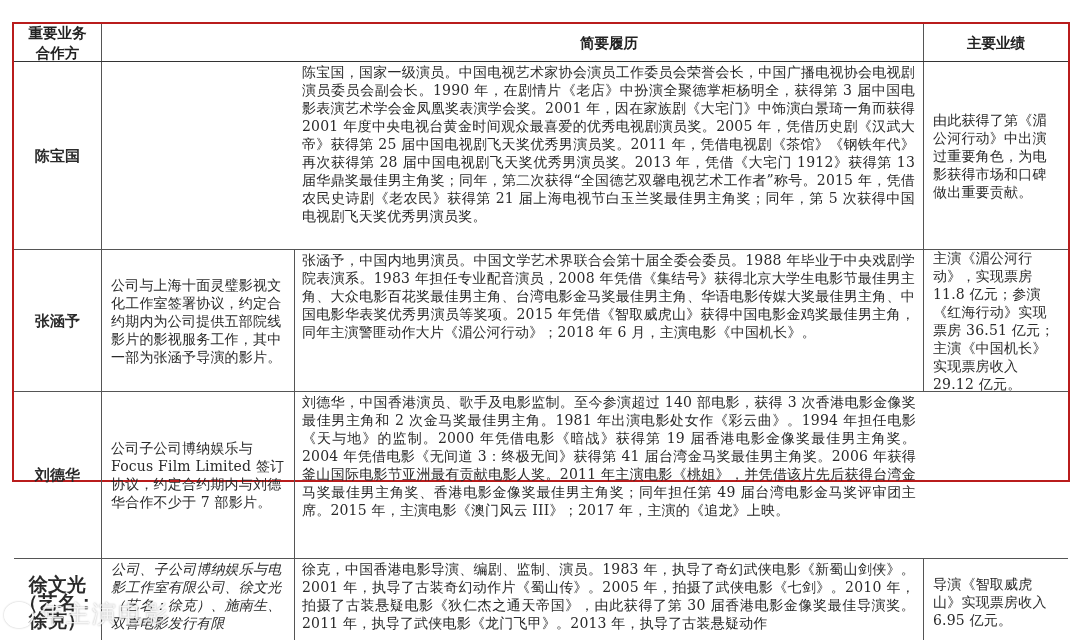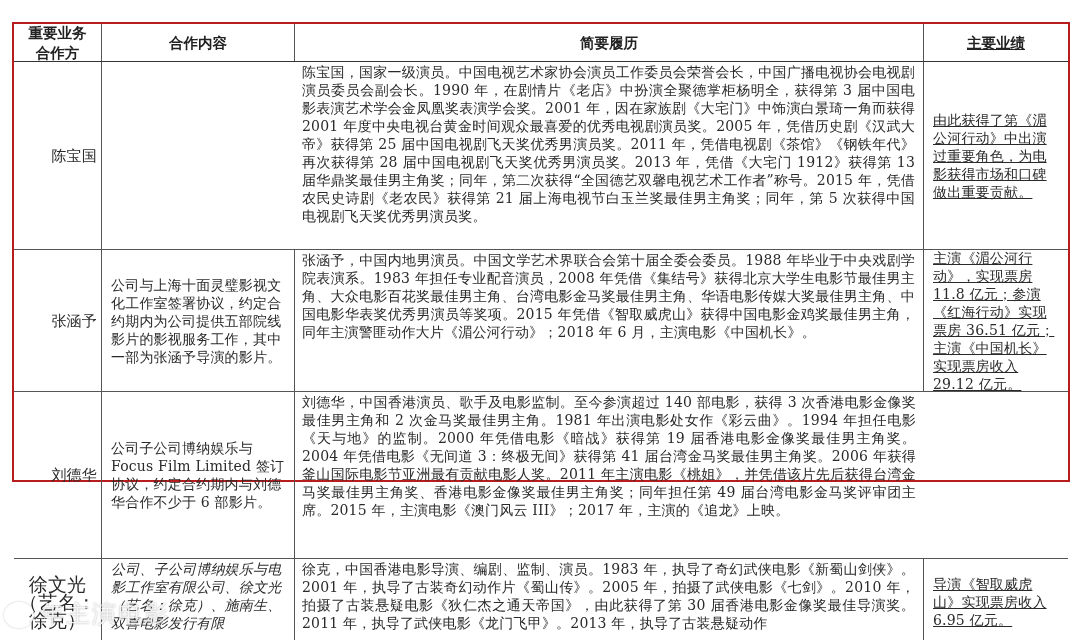--- a/index.html
+++ b/index.html
@@ -6,24 +6,24 @@
   body { width:1080px; height:640px; overflow:hidden; position:relative;
          font-family:"DejaVu Serif","Liberation Serif",serif; color:#2a2a2a; }
   .table { position:absolute; left:12px; top:22px; width:1058px; height:460px;
            border:2px solid #b91c1c; box-sizing:border-box; }
   .row { position:absolute; left:0; right:0; border-bottom:1px solid #555; box-sizing:border-box; }
   .cell { position:absolute; top:0; bottom:0; box-sizing:border-box; border-right:1px solid #555; }
   .cell:last-child { border-right:none; }
   .c1 { left:0; width:88px; }
   .c2 { left:88px; width:193px; }
   .c3 { left:281px; width:629px; }
-  .c4 { left:910px; right:0;text-decoration:underline; }
+  .c4 { left:910px; right:0; }
   .hdr { font-family:"DejaVu Sans","Liberation Sans",sans-serif; font-weight:bold; font-size:14.5px; color:#222;
          display:flex; align-items:center; justify-content:center; text-align:center; line-height:20px; }
-  .center { display:flex; align-items:center; justify-content:flex-end; text-align:center; }
+  .center { display:flex; align-items:center; justify-content:center; text-align:center;font-weight:bold; }
   .txt { font-size:14px; line-height:18px; letter-spacing:0.2px; }
   .c2 .txt, .c4 .txt { padding:0 8px 0 9px; }
   .c3 .txt { padding:1px 8px 0 7px; text-align:justify; }
   .vc { display:flex; align-items:center; }
   .name { font-size:15px; padding:0 4px; }
   .watermark { position:absolute; left:4px; top:598px; font-family:"DejaVu Sans",sans-serif;
                font-size:24px; color:rgba(255,255,255,0.85); text-shadow:0 0 2px rgba(0,0,0,0.35); letter-spacing:2px; }
   .wm-icon { display:inline-block; width:26px; height:22px; border:2px solid rgba(255,255,255,0.9);
              border-radius:50%; vertical-align:middle; margin-right:6px; box-shadow:0 0 2px rgba(0,0,0,0.3); }
 </style>
@@ -32,21 +32,20 @@
 
 <div class="table">
 
   <div class="row" style="top:0;height:38px;border-bottom:1.5px solid #333;">
     <div class="cell c1 hdr">
       <div>
         <div>重要业务</div>
         <div>合作方</div>
       </div>
     </div>
-    <div class="cell c2 hdr">合作内容</div>
     <div class="cell c3 hdr">简要履历</div>
     <div class="cell c4 hdr">主要业绩</div>
   </div>
 
   <div class="row" style="top:38px;height:188px;">
     <div class="cell c1 center">
       <span class="name txt">陈宝国</span>
     </div>
     <div class="cell c3">
       <div class="txt">陈宝国，国家一级演员。中国电视艺术家协会演员工作委员会荣誉会长，中国广播电视协会电视剧演员委员会副会长。1990 年，在剧情片《老店》中扮演全聚德掌柜杨明全，获得第 3 届中国电影表演艺术学会金凤凰奖表演学会奖。2001 年，因在家族剧《大宅门》中饰演白景琦一角而获得 2001 年度中央电视台黄金时间观众最喜爱的优秀电视剧演员奖。2005 年，凭借历史剧《汉武大帝》获得第 25 届中国电视剧飞天奖优秀男演员奖。2011 年，凭借电视剧《茶馆》《钢铁年代》再次获得第 28 届中国电视剧飞天奖优秀男演员奖。2013 年，凭借《大宅门 1912》获得第 13 届华鼎奖最佳男主角奖；同年，第二次获得“全国德艺双馨电视艺术工作者”称号。2015 年，凭借农民史诗剧《老农民》获得第 21 届上海电视节白玉兰奖最佳男主角奖；同年，第 5 次获得中国电视剧飞天奖优秀男演员奖。</div>
@@ -69,21 +68,21 @@
     <div class="cell c4 vc">
       <div class="txt">主演《湄公河行动》，实现票房 11.8 亿元；参演《红海行动》实现票房 36.51 亿元；主演《中国机长》实现票房收入 29.12 亿元。</div>
     </div>
   </div>
 
   <div class="row" style="top:368px;height:167px;">
     <div class="cell c1 center">
       <span class="name txt">刘德华</span>
     </div>
     <div class="cell c2 vc">
-      <div class="txt">公司子公司博纳娱乐与 Focus Film Limited 签订协议，约定合约期内与刘德华合作不少于 6 部影片。</div>
+      <div class="txt">公司子公司博纳娱乐与 Focus Film Limited 签订协议，约定合约期内与刘德华合作不少于 7 部影片。</div>
     </div>
     <div class="cell c3">
       <div class="txt">刘德华，中国香港演员、歌手及电影监制。至今参演超过 140 部电影，获得 3 次香港电影金像奖最佳男主角和 2 次金马奖最佳男主角。1981 年出演电影处女作《彩云曲》。1994 年担任电影《天与地》的监制。2000 年凭借电影《暗战》获得第 19 届香港电影金像奖最佳男主角奖。2004 年凭借电影《无间道 3：终极无间》获得第 41 届台湾金马奖最佳男主角奖。2006 年获得釜山国际电影节亚洲最有贡献电影人奖。2011 年主演电影《桃姐》，并凭借该片先后获得台湾金马奖最佳男主角奖、香港电影金像奖最佳男主角奖；同年担任第 49 届台湾电影金马奖评审团主席。2015 年，主演电影《澳门风云 III》；2017 年，主演的《追龙》上映。</div>
     </div>
   </div>
 
   <div class="row" style="top:535px;height:86px;border-bottom:none;overflow:hidden;">
     <div class="cell c1 center">
       <span class="name txt" style="font-size:19px;">徐文光（艺名：徐克）</span>
     </div>

